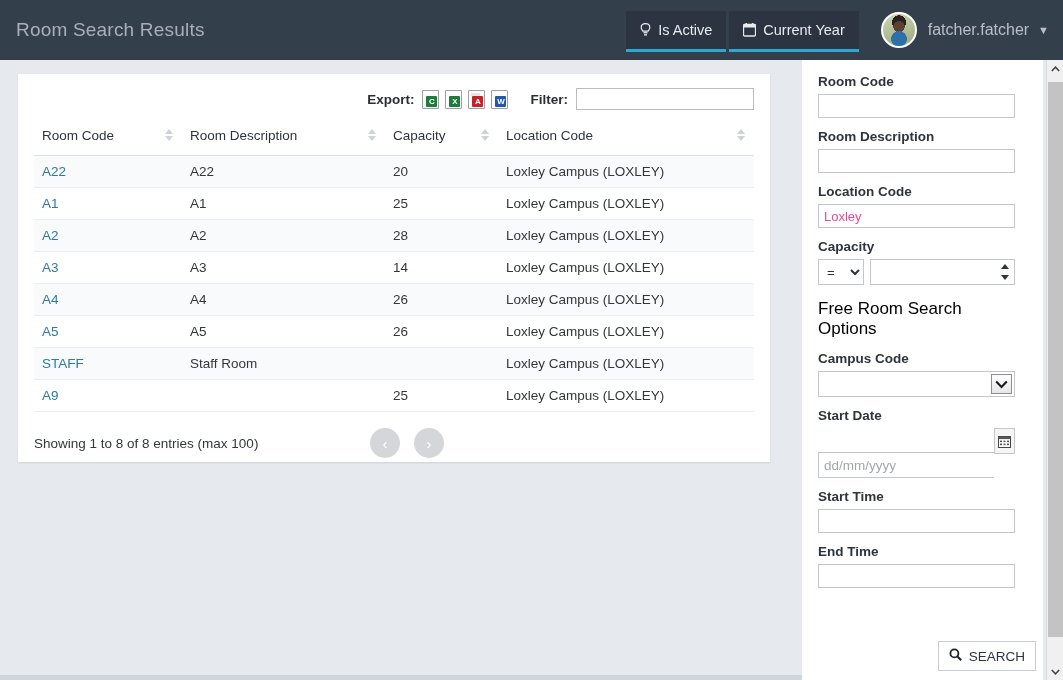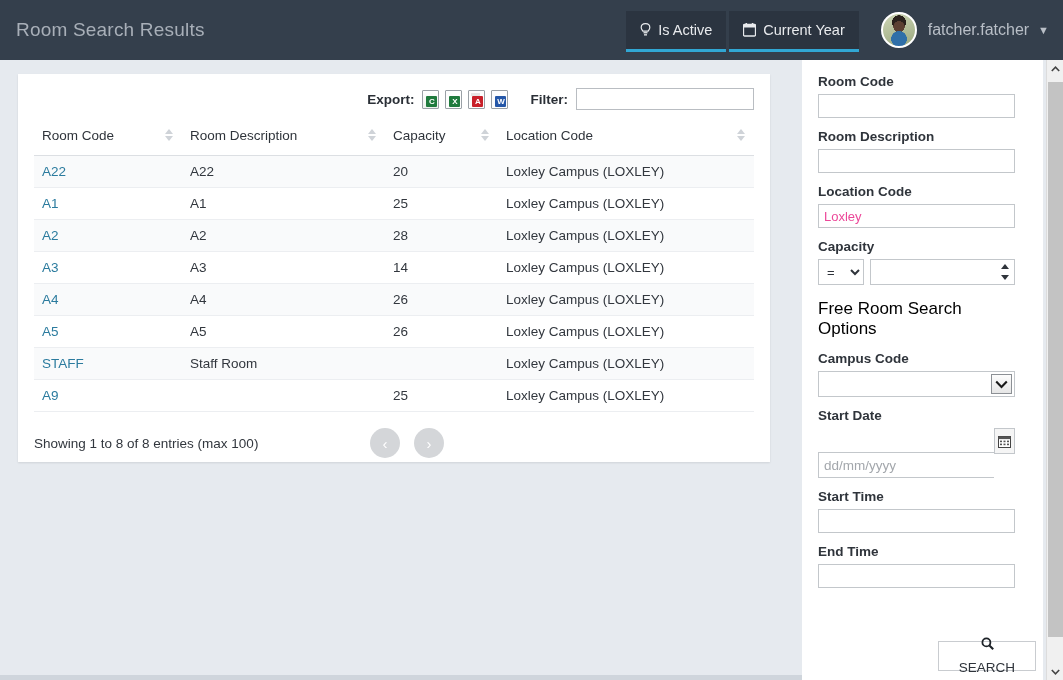--- a/index.html
+++ b/index.html
@@ -265,21 +265,20 @@
   }
 
   #search-btn {
     position: absolute; left: 136px; top: 581px;
     width: 98px; height: 30px;
     border: 1px solid #c9ccd0; background: #fff;
     color: #2f343b; font-size: 13.5px;
     display: flex; align-items: center; justify-content: center;
     gap: 7px; cursor: pointer;
     font-family: "Liberation Sans", sans-serif;
-    flex-direction: column;
   }
 
   
   #scrollbar {
     position: absolute; right: 0; top: 60px;
     width: 17px; height: 620px;
     background: #f0f0f0; border-left: 1px solid #dcdcdc;
   }
   .sb-arrow {
     width: 17px; height: 17px;

